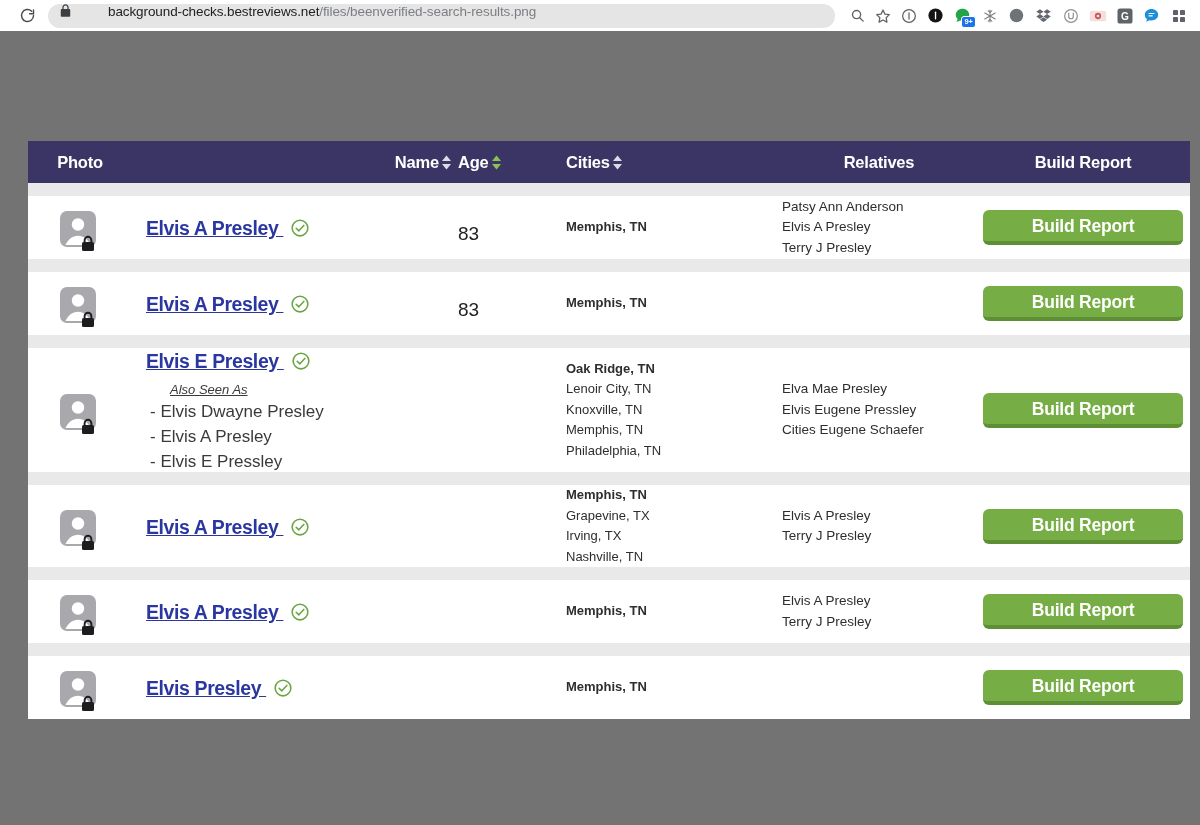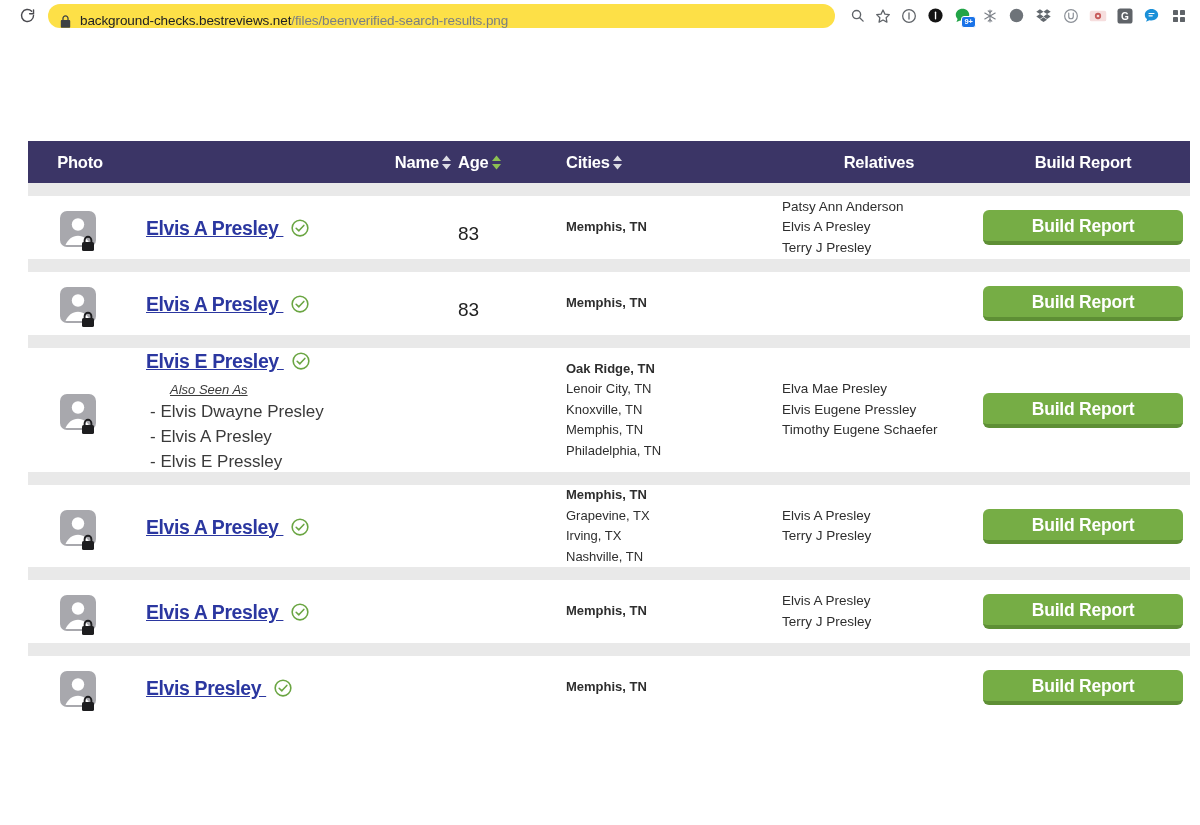--- a/index.html
+++ b/index.html
@@ -20,27 +20,28 @@
   }
   .reload-btn {
     width: 26px; height: 26px;
     display: flex; align-items: center; justify-content: center;
     flex: 0 0 auto;
     color: #4a4a4f;
   }
   .omnibox {
     flex: 1 1 auto;
     height: 24px;
-    background: #fde047;
+    background: #e5e5e5;
     border-radius: 12px;
-    display: flex; align-items: flex-end;
+    display: flex; align-items: flex-start;
     padding: 0 12px;
     margin-left: 8px;
     margin-right: 4px;
     min-width: 0;
+    gap: 28px;
   }
   .lock-glyph {
     flex: 0 0 auto;
     margin-right: 9px;
     display: flex; align-items: center;
     color: #3c4043;
   }
   .url-text {
     font-size: 13.5px;
     color: #202124;
@@ -61,21 +62,21 @@
     background: #1a73e8; color: #fff;
     font-size: 7.5px; font-weight: bold;
     border-radius: 3px; padding: 0px 2px;
     line-height: 10px;
     border: 1px solid #fff;
   }
 
   
   .viewport {
     width: 1200px; height: 794px;
-    background: #ffffff;
+    background: #737373;
     position: relative;
   }
   .page-sheet {
     position: absolute;
     left: 28px; top: 110px;
     width: 1162px;
     background: #ffffff;
   }
 
   
@@ -405,21 +406,21 @@
     <td class="cities">
               <div class="city primary">Oak Ridge, TN</div>
               <div class="city">Lenoir City, TN</div>
               <div class="city">Knoxville, TN</div>
               <div class="city">Memphis, TN</div>
               <div class="city">Philadelphia, TN</div>
             </td>
     <td class="rel">
               <div class="relative">Elva Mae Presley</div>
               <div class="relative">Elvis Eugene Pressley</div>
-              <div class="relative">Timothy Eugene Schaefer</div>
+              <div class="relative">Cities Eugene Schaefer</div>
             </td>
     <td class="build">
       <span class="build-btn">Build Report</span>
     </td>
           </tr>
           <tr class="gap-row">
             <td colspan="6"></td>
           </tr>
           <tr class="rowgrp">
     <td class="photo">

